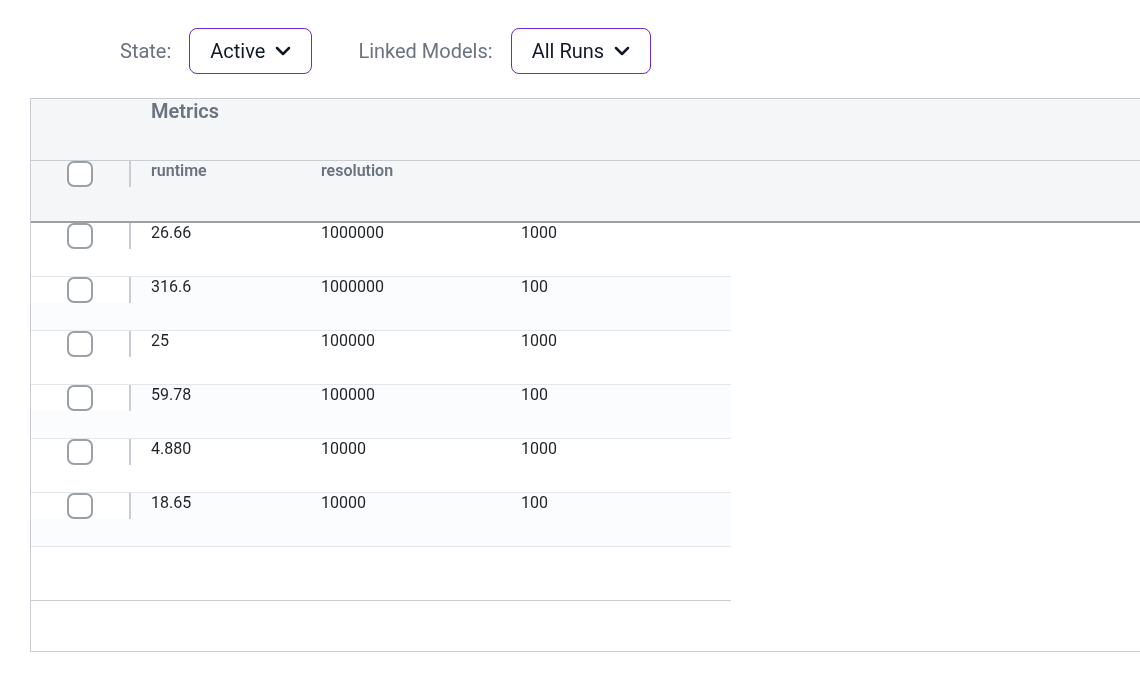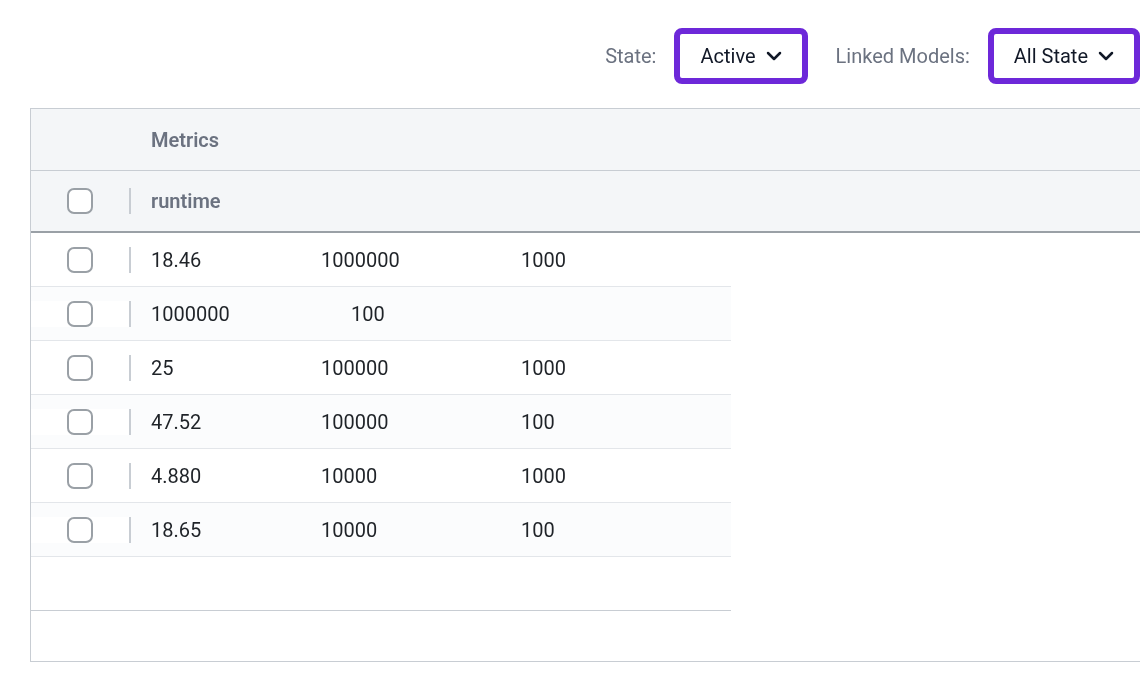--- a/index.html
+++ b/index.html
@@ -11,52 +11,51 @@
       height: 678px;
       overflow: hidden;
     }
 
     .filters {
       display: flex;
       align-items: center;
       gap: 18px;
       padding: 28px 0 24px 120px;
       font-size: 20px;
-      justify-content: flex-end;
     }
     .filter-label {
       color: #6b7280;
     }
     .dropdown {
       display: inline-flex;
       align-items: center;
       gap: 10px;
       padding: 10px 20px;
-      border: 6px solid #6d28d9;
+      border: 1px solid #6d28d9;
       border-radius: 8px;
       background: #fff;
       font-size: 20px;
       color: #111827;
       cursor: pointer;
     }
     .dropdown svg {
       width: 16px;
       height: 16px;
     }
 
     .table-wrapper {
       margin-left: 30px;
       border-top: 1px solid #c8cdd3;
       border-left: 1px solid #c8cdd3;
       border-bottom: 1px solid #c8cdd3;
     }
 
     .row {
       display: flex;
-      align-items: center;
+      align-items: flex-start;
       min-height: 54px;
     }
 
     
     .group-row {
       background: #f4f6f8;
       border-bottom: 1px solid #c8cdd3;
       min-height: 62px;
     }
     .group-checkbox-cell {
@@ -98,21 +97,21 @@
       background: inherit;
     }
     .data-row .checkbox-cell {
       background: #fff;
     }
 
     .cell {
       display: flex;
       align-items: center;
       padding-left: 20px;
-      font-size: 20px;
+      font-size: 16px;
       position: relative;
     }
     .col-cell {
       color: #6b7280;
       font-weight: 600;
     }
     .col-runtime, .cell-runtime { width: 170px; }
     .col-data_size, .cell-data_size { width: 200px; }
     .col-resolution, .cell-resolution { width: 180px; }
     .col-rest { flex: 1; }
@@ -158,74 +157,76 @@
 <body>
 
 <div class="filters">
   <span class="filter-label">State:</span>
   <div class="dropdown">
     <span>Active</span>
     <svg viewBox="0 0 16 16">
         <path d="M2 5 L8 11 L14 5" fill="none" stroke="#111827" stroke-width="2.5" stroke-linecap="round" stroke-linejoin="round"></path>
       </svg>
   </div>
-  <span class="filter-label" style="margin-left:10px;">Linked Models:</span>
+  <span class="filter-label" style="margin-left:28px;">Linked Models:</span>
   <div class="dropdown">
-    <span>All State</span>
+    <span>All Runs</span>
     <svg viewBox="0 0 16 16">
         <path d="M2 5 L8 11 L14 5" fill="none" stroke="#111827" stroke-width="2.5" stroke-linecap="round" stroke-linejoin="round"></path>
       </svg>
   </div>
 </div>
 
 <div class="table-wrapper">
 
   <div class="row group-row">
     <div class="group-checkbox-cell"></div>
     <div class="group-label group-metrics">Metrics</div>
     <div class="group-rest"></div>
   </div>
 
   <div class="row col-row">
     <div class="checkbox-cell">
       <div class="checkbox"></div>
     </div>
     <div class="cell col-cell col-runtime">runtime</div>
+    <div class="cell col-cell col-resolution">resolution</div>
     <div class="col-rest"></div>
   </div>
 
   <div class="data-rows" id="data-rows">
       <div class="row data-row">
         <div class="checkbox-cell">
           <div class="checkbox"></div>
         </div>
-        <div class="cell cell-runtime">18.46</div>
+        <div class="cell cell-runtime">26.66</div>
         <div class="cell cell-data_size">1000000</div>
         <div class="cell cell-resolution">1000</div>
       </div>
       <div class="row data-row">
         <div class="checkbox-cell">
           <div class="checkbox"></div>
         </div>
+        <div class="cell cell-runtime">316.6</div>
         <div class="cell cell-data_size">1000000</div>
         <div class="cell cell-resolution">100</div>
       </div>
       <div class="row data-row">
         <div class="checkbox-cell">
           <div class="checkbox"></div>
         </div>
         <div class="cell cell-runtime">25</div>
         <div class="cell cell-data_size">100000</div>
         <div class="cell cell-resolution">1000</div>
       </div>
       <div class="row data-row">
         <div class="checkbox-cell">
           <div class="checkbox"></div>
         </div>
-        <div class="cell cell-runtime">47.52</div>
+        <div class="cell cell-runtime">59.78</div>
         <div class="cell cell-data_size">100000</div>
         <div class="cell cell-resolution">100</div>
       </div>
       <div class="row data-row">
         <div class="checkbox-cell">
           <div class="checkbox"></div>
         </div>
         <div class="cell cell-runtime">4.880</div>
         <div class="cell cell-data_size">10000</div>
         <div class="cell cell-resolution">1000</div>

